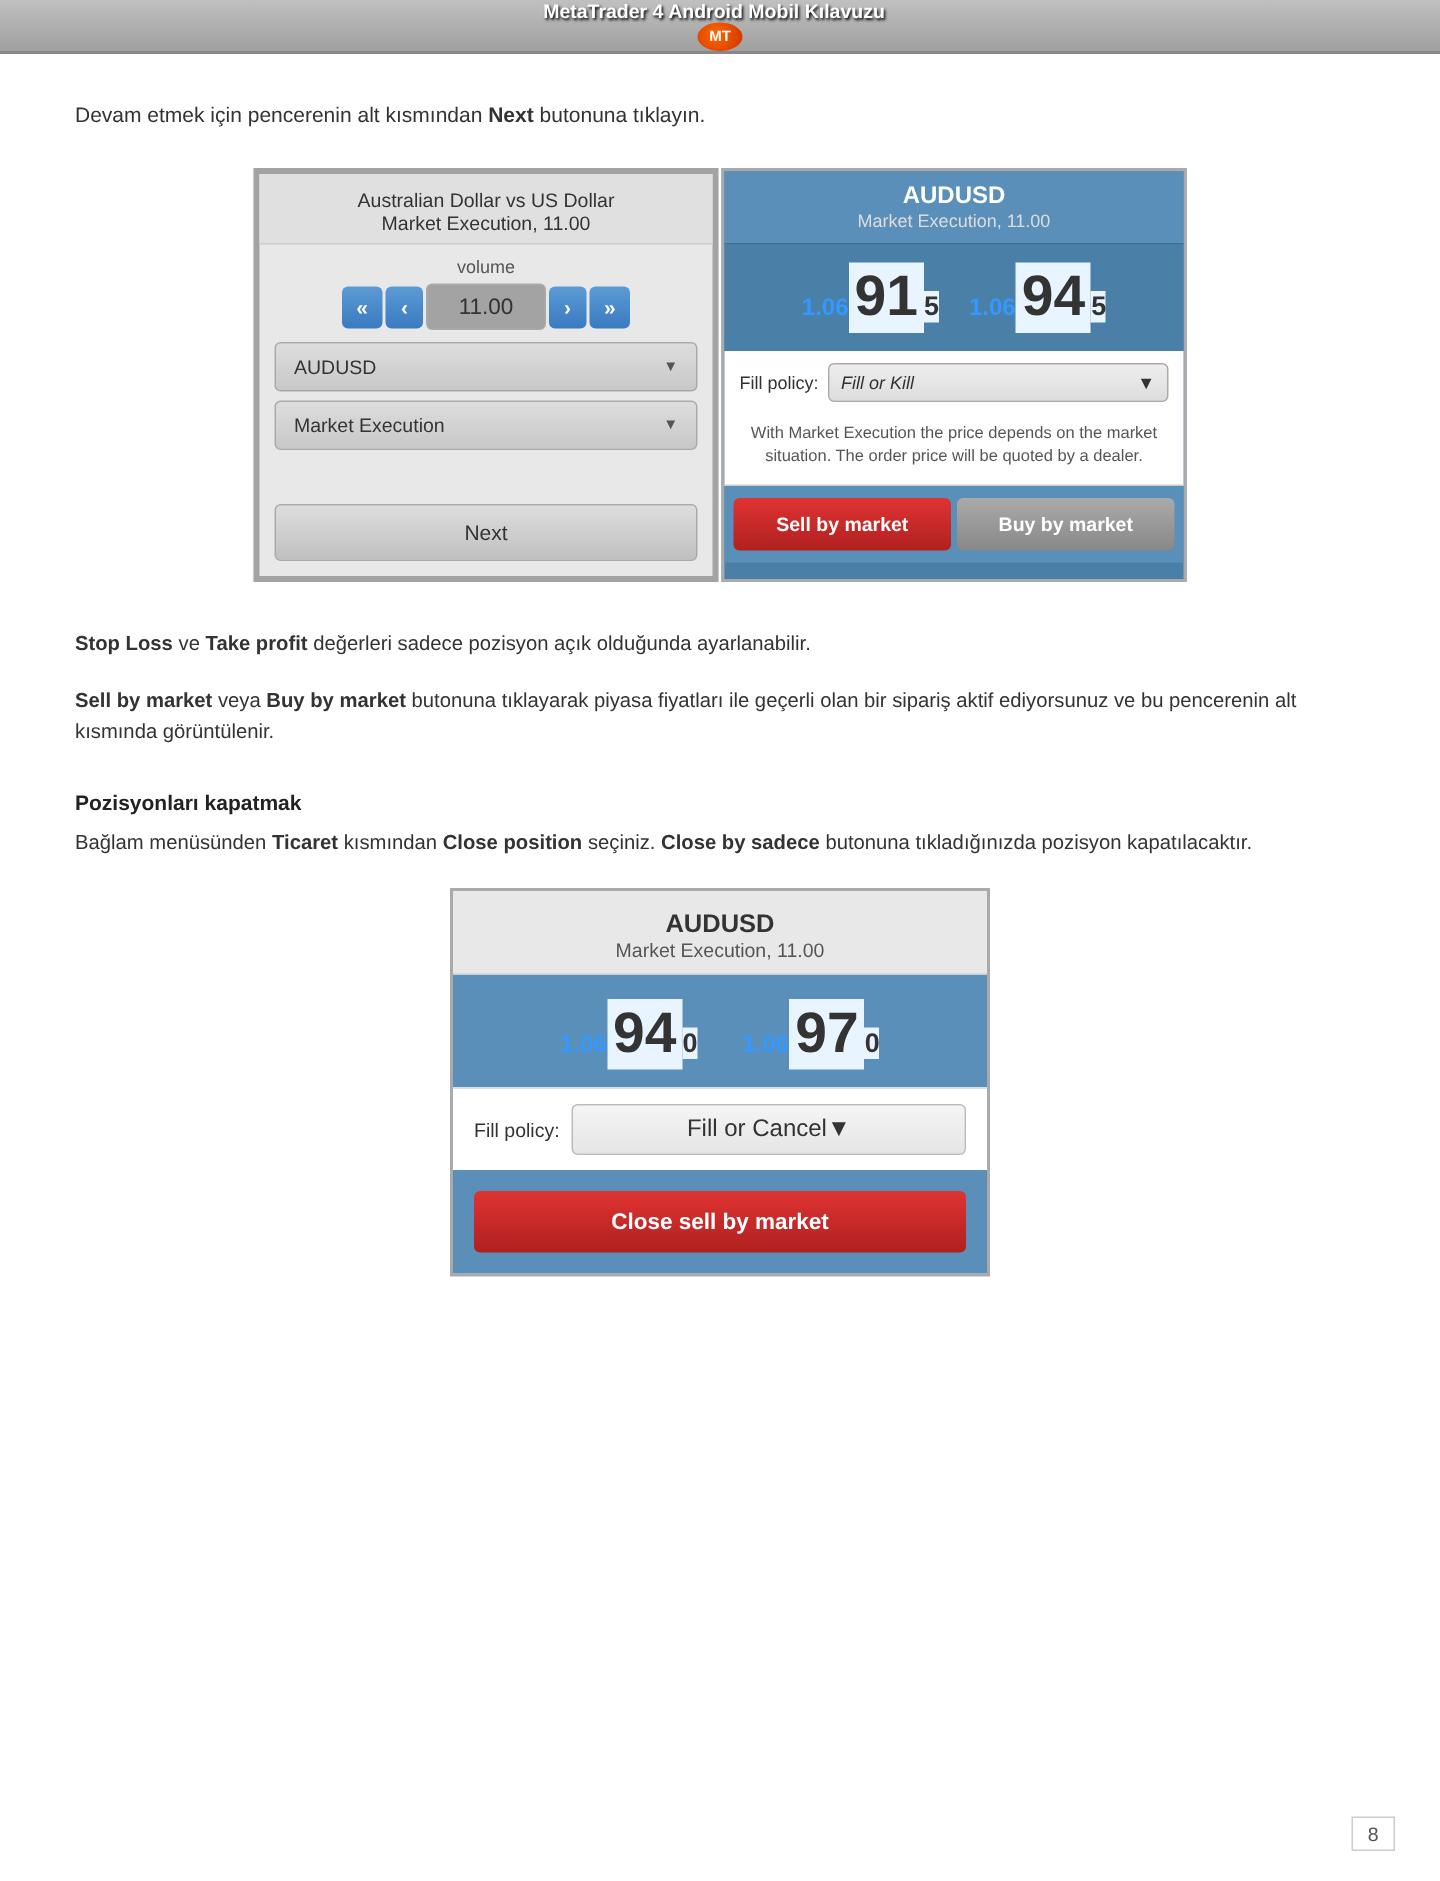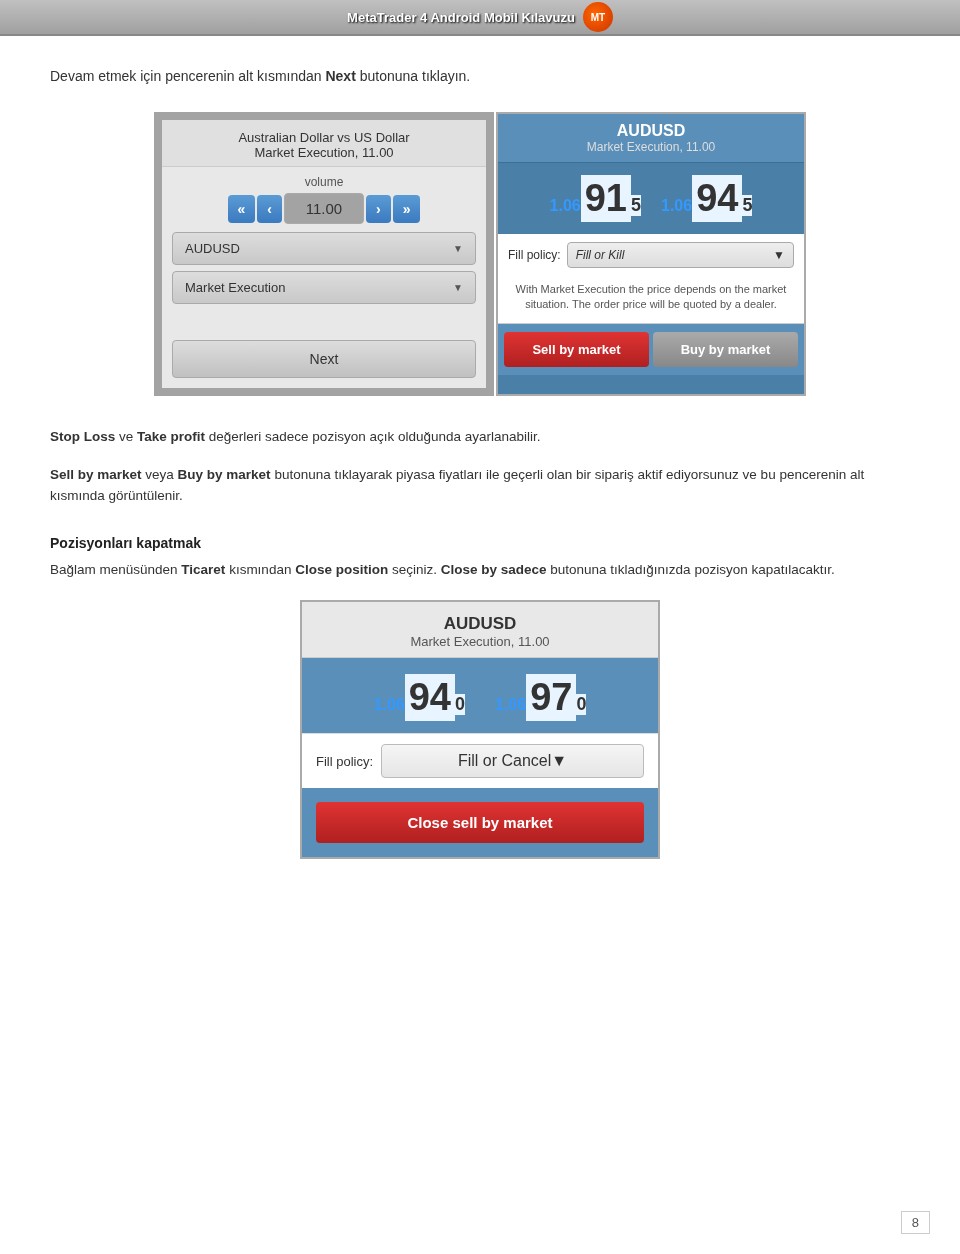--- a/index.html
+++ b/index.html
@@ -11,22 +11,23 @@
       position: relative;
       color: #222;
     }
 
     
     .header {
       background: linear-gradient(to bottom, #c0c0c0, #a0a0a0);
       height: 36px;
       display: flex;
       align-items: center;
-      justify-content: center;
+      justify-content: flex-start;
       border-bottom: 2px solid #888;
+      flex-direction: column;
     }
     .header-title {
       color: #fff;
       font-size: 13px;
       font-weight: bold;
       text-shadow: 1px 1px 2px #000;
       margin-right: 8px;
     }
     .header-logo {
       width: 30px;
@@ -60,23 +61,23 @@
     
     .screenshots-row {
       display: flex;
       gap: 0;
       margin-bottom: 30px;
       justify-content: center;
     }
 
     
     .phone-panel {
-      border: 8px solid #a3a3a3;
+      border: 4px solid #a3a3a3;
       background: #e8e8e8;
-      width: 340px;
+      width: 310px;
     }
     .phone-panel-left {
       margin-right: 2px;
     }
 
     
     .panel-title-area {
       text-align: center;
       background: #e0e0e0;
       padding: 10px 8px 6px;

